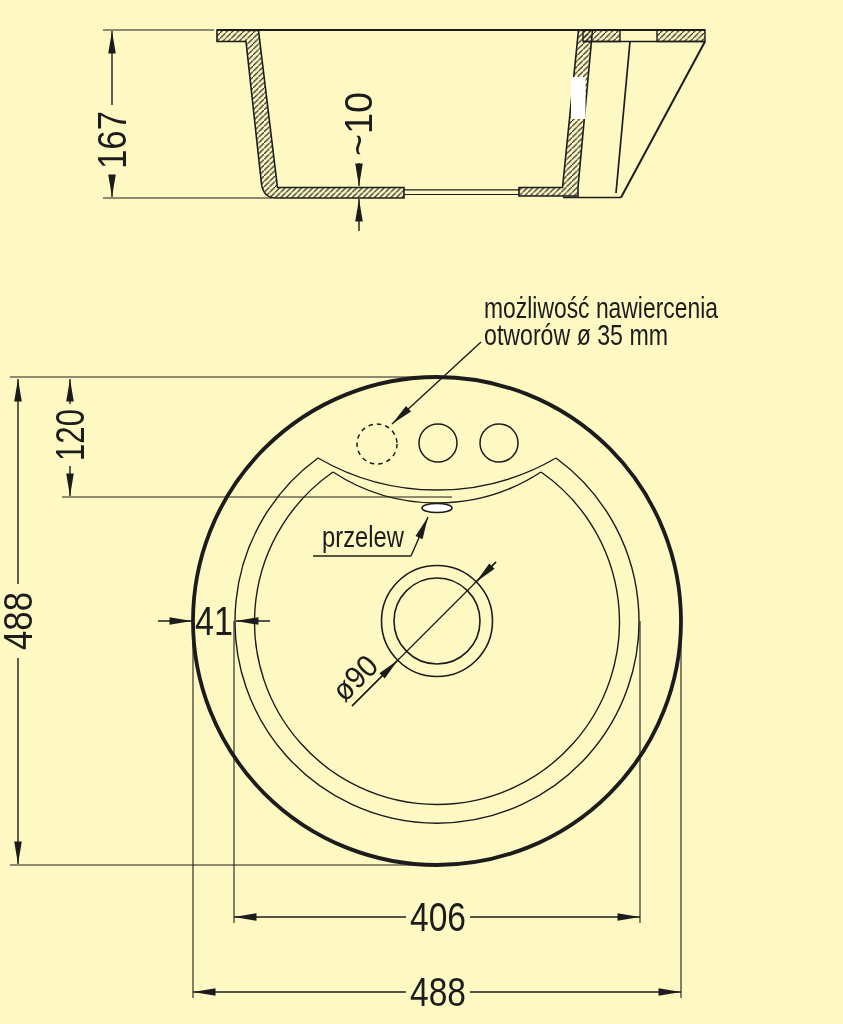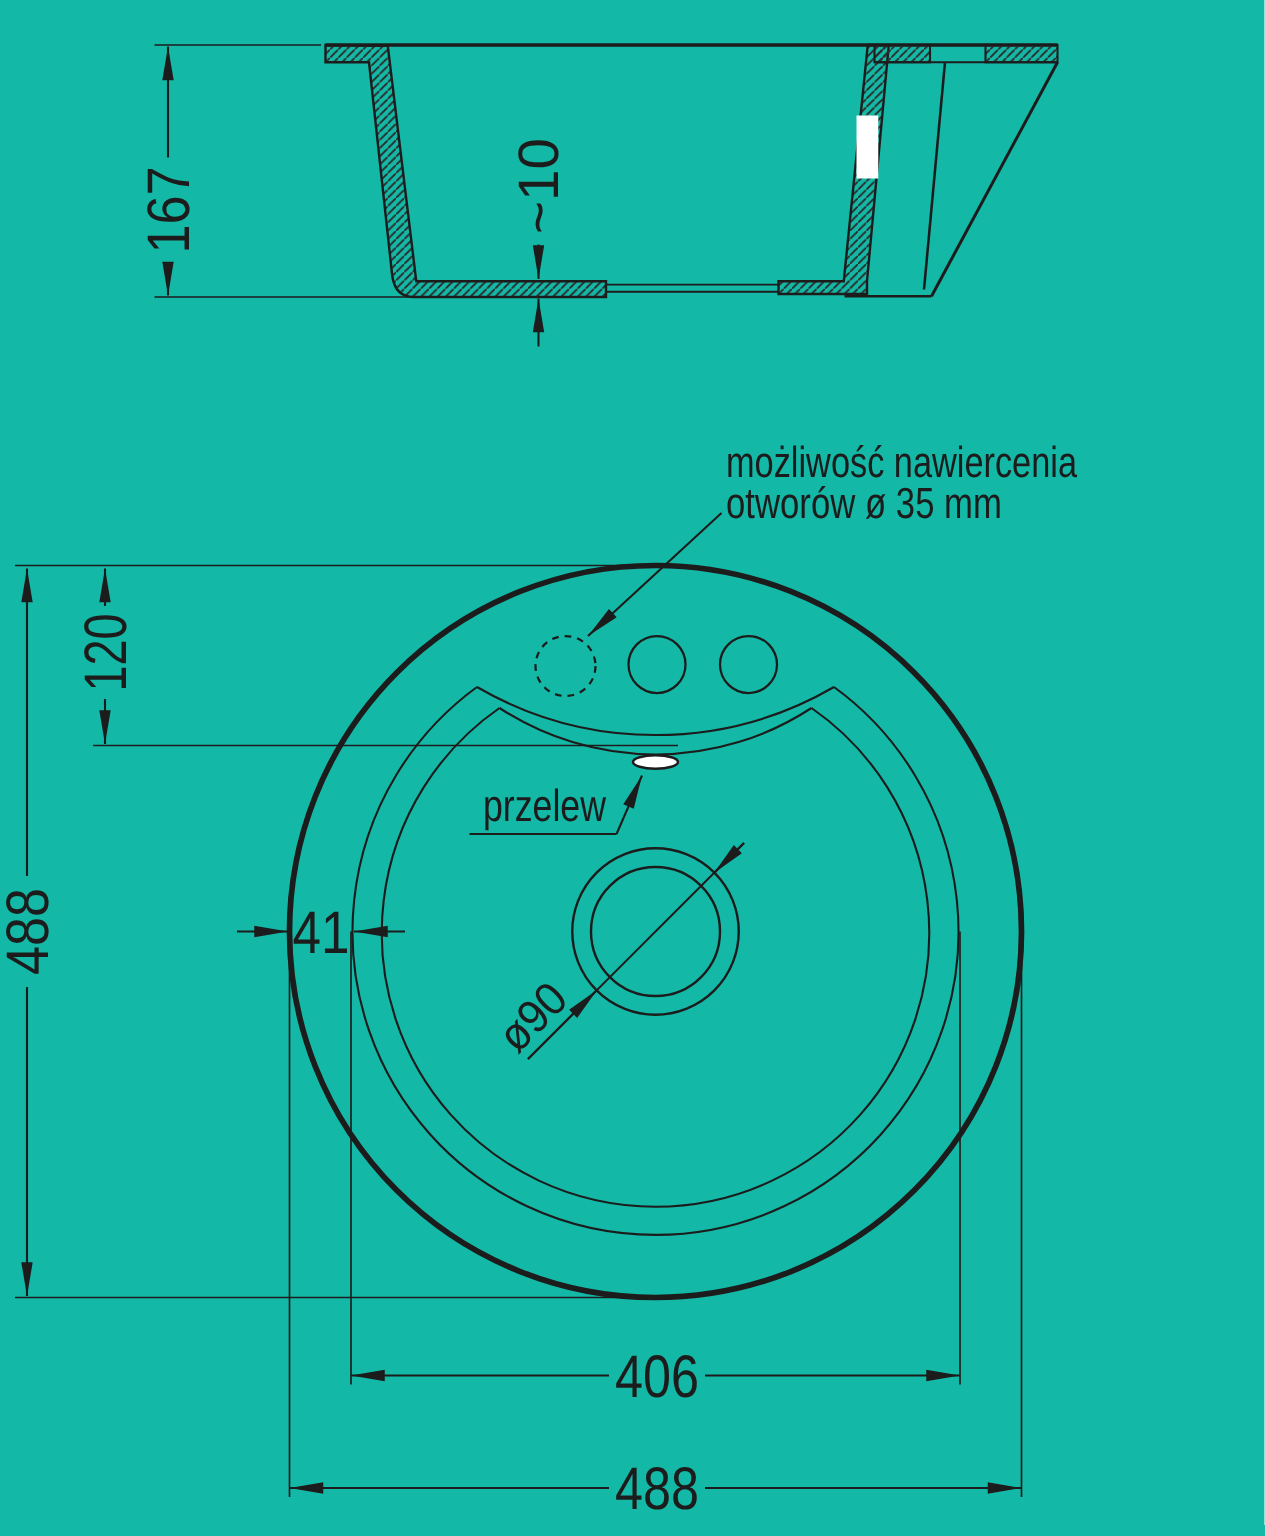--- a/index.html
+++ b/index.html
@@ -1,17 +1,17 @@
 <!DOCTYPE html>
 <html><head>
 <meta charset="utf-8">
 <style>
   html,body{margin:0;padding:0;background:#ffffff;}
   .stage{
-    position:relative;width:843px;height:1024px;background:#14b8a6;overflow:hidden;
+    position:relative;width:843px;height:1024px;background:#fef9c3;overflow:hidden;
     font-family:"Liberation Sans", sans-serif;
   }
   .stage svg{position:absolute;left:0;top:0;}
   text{
     fill:#1c1c1c;
     font-family:"Liberation Sans", sans-serif;
     font-weight:400;
   }
   .dim-num{font-size:40px;}
   .dim-num-small{font-size:38px;}

